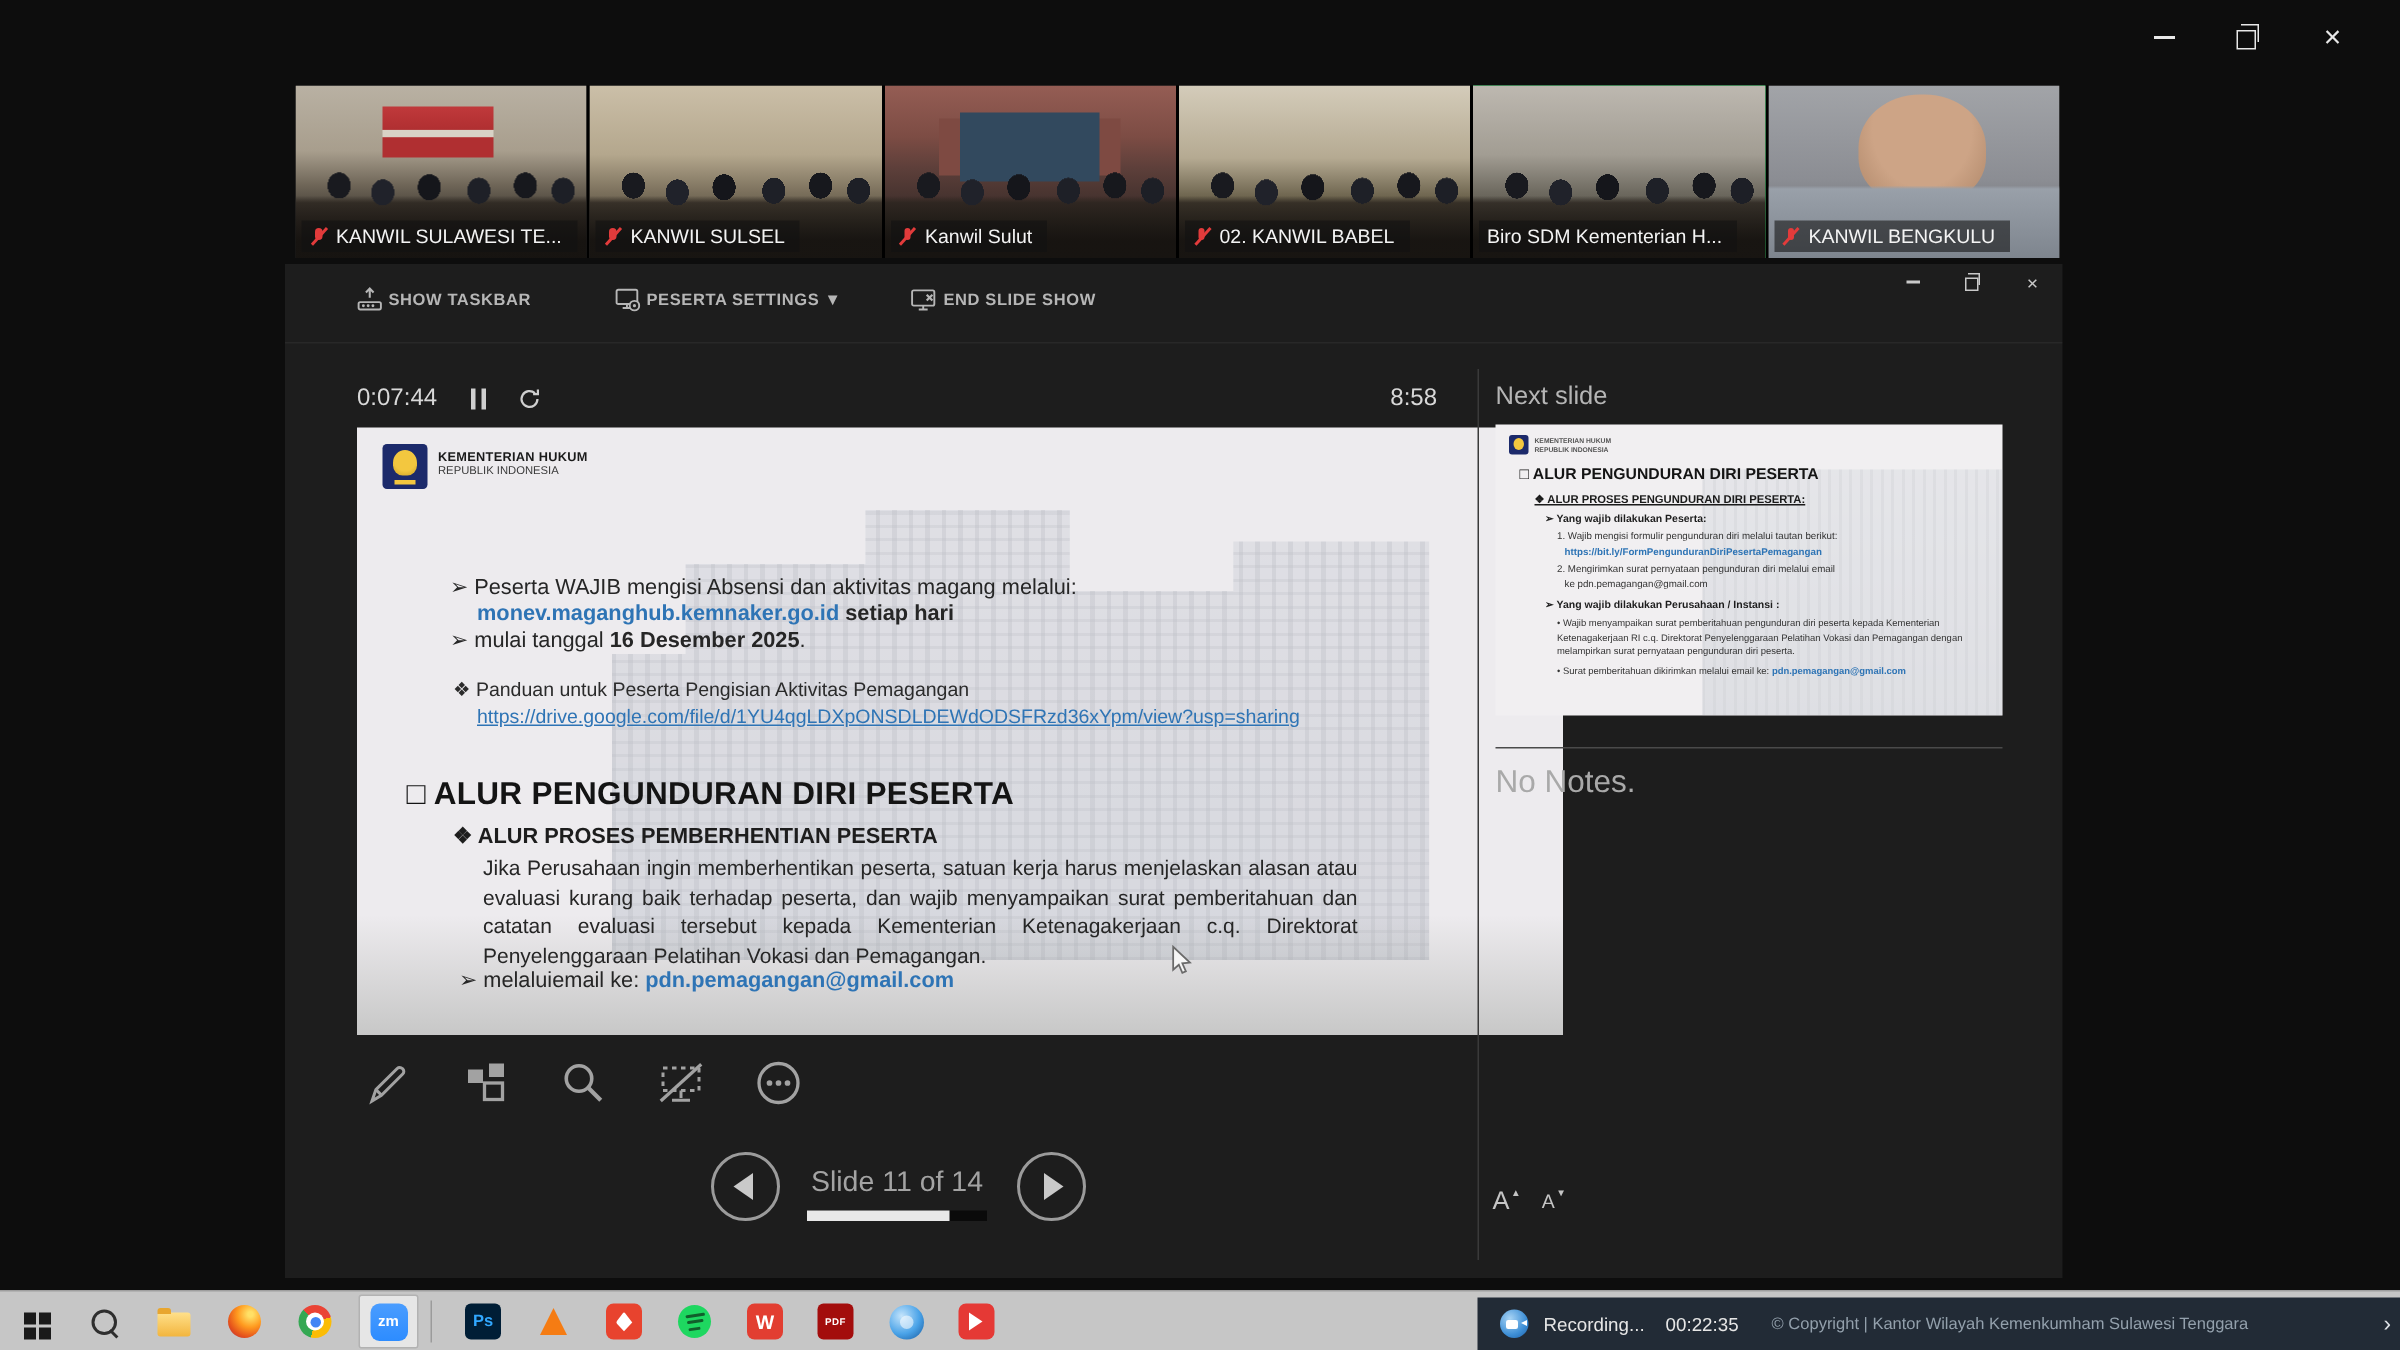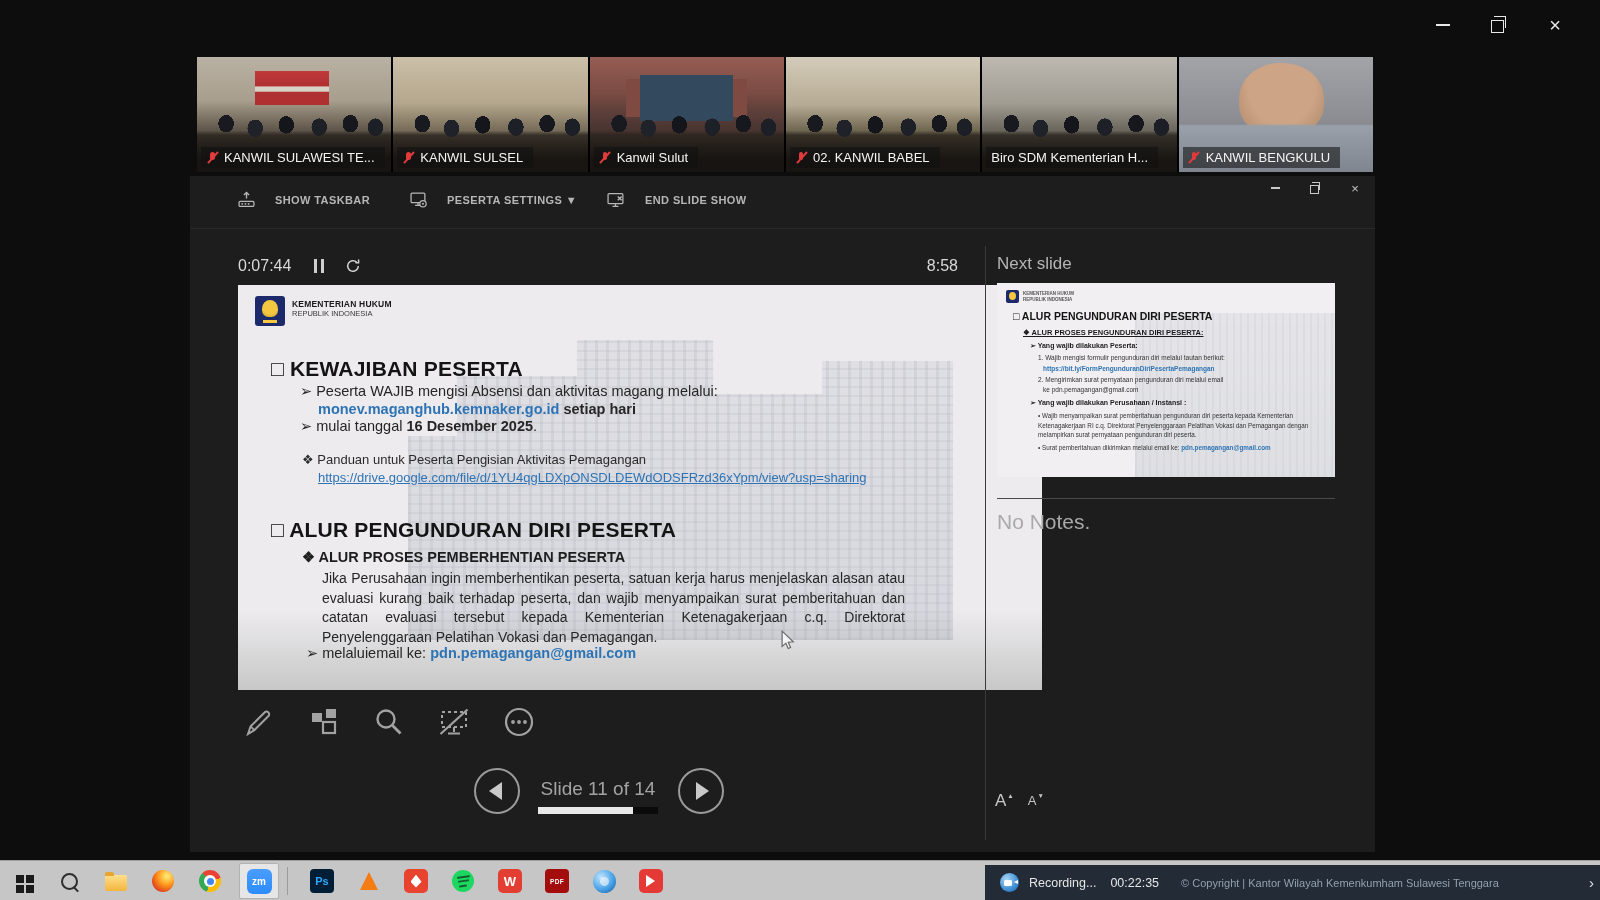--- a/index.html
+++ b/index.html
@@ -48,21 +48,21 @@
   .mic::after{content:"";position:absolute;left:5.6px;top:-1px;width:1.8px;height:15px;background:#e23b3b;transform:rotate(42deg);}
 
   
   .pp{position:absolute;left:190px;top:176px;width:1185px;height:676px;background:#1d1d1d;}
   .pp-ctrls{position:absolute;top:0;right:0;display:flex;}
   .pbtn{width:40px;height:24px;display:flex;align-items:center;justify-content:center;color:#c9c9c9;font-size:13px;}
   .pbtn .bar{width:9px;height:1.6px;background:#c9c9c9;}
   .pbtn .sq{position:relative;width:7px;height:7px;border:1.2px solid #c9c9c9;background:#1d1d1d;margin-top:2px;margin-left:-2px;}
   .pbtn .sq::before{content:"";position:absolute;left:1.6px;top:-3.6px;width:7px;height:7px;border:1.2px solid #c9c9c9;border-bottom:none;border-left:none;}
 
-  .tbar-btn{position:absolute;top:15px;display:flex;align-items:center;gap:20px;color:#b6b6b6;
+  .tbar-btn{position:absolute;top:15px;display:flex;align-items:center;gap:4px;color:#b6b6b6;
             font-size:11px;font-weight:bold;letter-spacing:.4px;cursor:default;}
   .tbar-btn svg{flex:none;}
   .tbar-sep{position:absolute;left:0;top:52px;width:100%;height:1px;background:rgba(255,255,255,.05);}
 
   .elapsed,.clock{position:absolute;color:#d8d8d8;font-size:16px;}
   .pausebtn{position:absolute;display:flex;gap:4px;cursor:default;}
   .pausebtn i{display:block;width:3px;height:14px;background:#cfcfcf;}
   .restartbtn{position:absolute;cursor:default;}
 
   
@@ -310,21 +310,20 @@
     <div class="slide">
       <div class="bldg"></div>
       <div class="trees"></div>
       <div class="slogo">
         <span class="emblem"></span>
         <span class="lt">
             <b>KEMENTERIAN HUKUM</b>
             <i>REPUBLIK INDONESIA</i>
           </span>
       </div>
-      <div class="s-h1" style="top:72px;">□ KEWAJIBAN PESERTA</div>
       <div class="s-line" style="left:62px;top:98px;">➢ Peserta WAJIB mengisi Absensi dan aktivitas magang melalui:</div>
       <div class="s-line" style="left:80px;top:116px;"><a class="slink b">monev.maganghub.kemnaker.go.id</a><b> setiap hari</b></div>
       <div class="s-line" style="left:62px;top:133px;"><span>➢ mulai tanggal </span><b>16 Desember 2025</b><span>.</span></div>
       <div class="s-small" style="left:64px;top:167px;">❖ Panduan untuk Peserta Pengisian Aktivitas Pemagangan</div>
       <div class="s-small" style="left:80px;top:185px;"><a class="slink u">https://drive.google.com/file/d/1YU4qgLDXpONSDLDEWdODSFRzd36xYpm/view?usp=sharing</a></div>
       <div class="s-h1" style="top:233px;">□ ALUR PENGUNDURAN DIRI PESERTA</div>
       <div class="s-h3" style="left:64px;top:264px;">❖ ALUR PROSES PEMBERHENTIAN PESERTA</div>
       <div class="s-para">Jika Perusahaan ingin memberhentikan peserta, satuan kerja harus menjelaskan alasan atau evaluasi kurang baik terhadap peserta, dan wajib menyampaikan surat pemberitahuan dan catatan evaluasi tersebut kepada Kementerian Ketenagakerjaan c.q. Direktorat Penyelenggaraan Pelatihan Vokasi dan Pemagangan.</div>
       <div class="s-line" style="left:68px;top:360px;"><span>➢ melaluiemail ke: </span><a class="slink b">pdn.pemagangan@gmail.com</a></div>
     </div>

